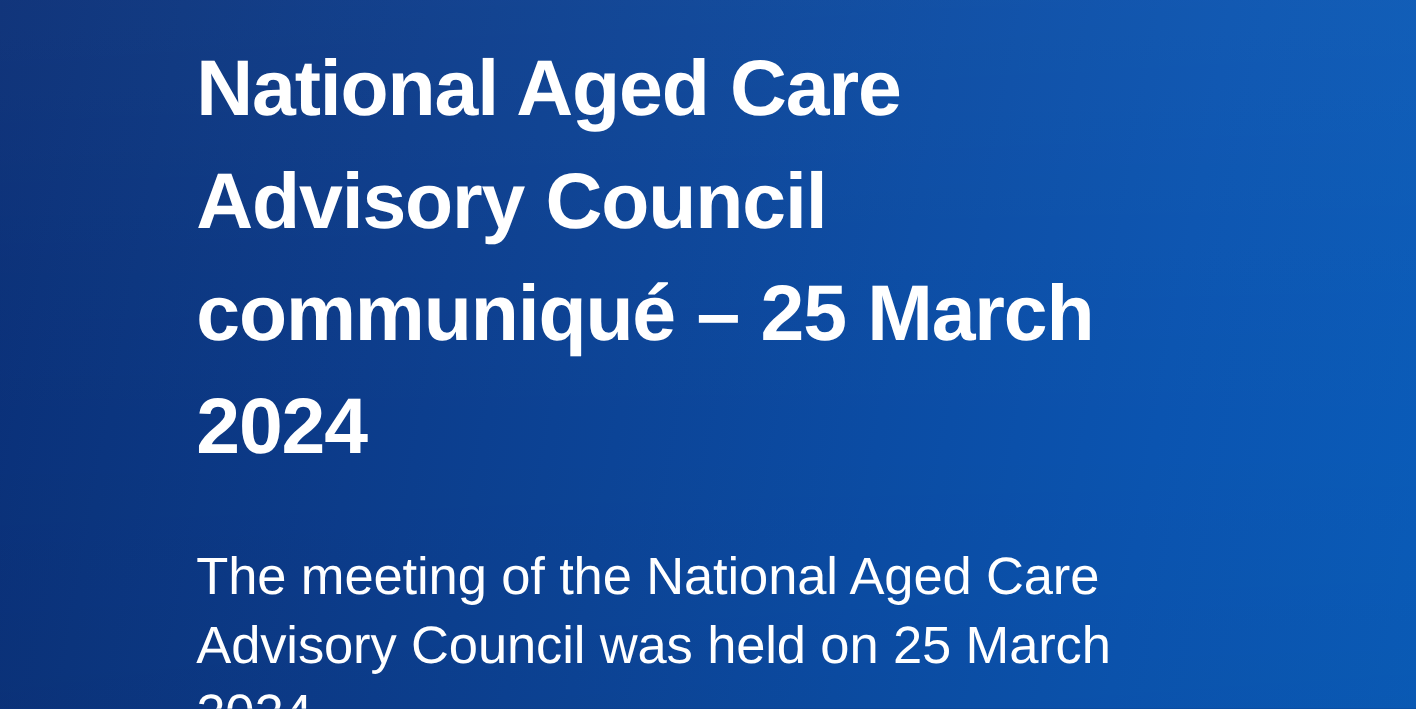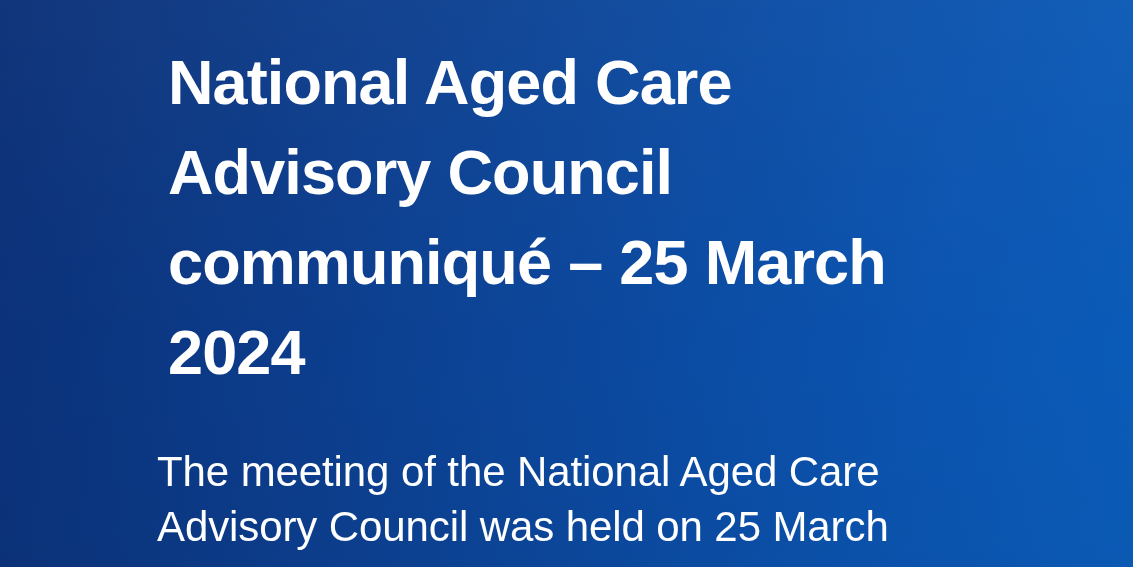--- a/index.html
+++ b/index.html
@@ -49,21 +49,21 @@
   }
 
   .hero-content {
     position: absolute;
     left: 157px;
     top: 26px;
     width: 860px;
   }
 
   .hero-title {
-    margin: 11px;
+    margin: 0;
     padding: 0;
     color: #ffffff;
     font-family: "Liberation Sans", sans-serif;
     font-size: 63px;
     line-height: 90px;
     font-weight: 700;
     letter-spacing: -0.9px;
     word-spacing: 0.5px;
     max-width: 720px;
   }

